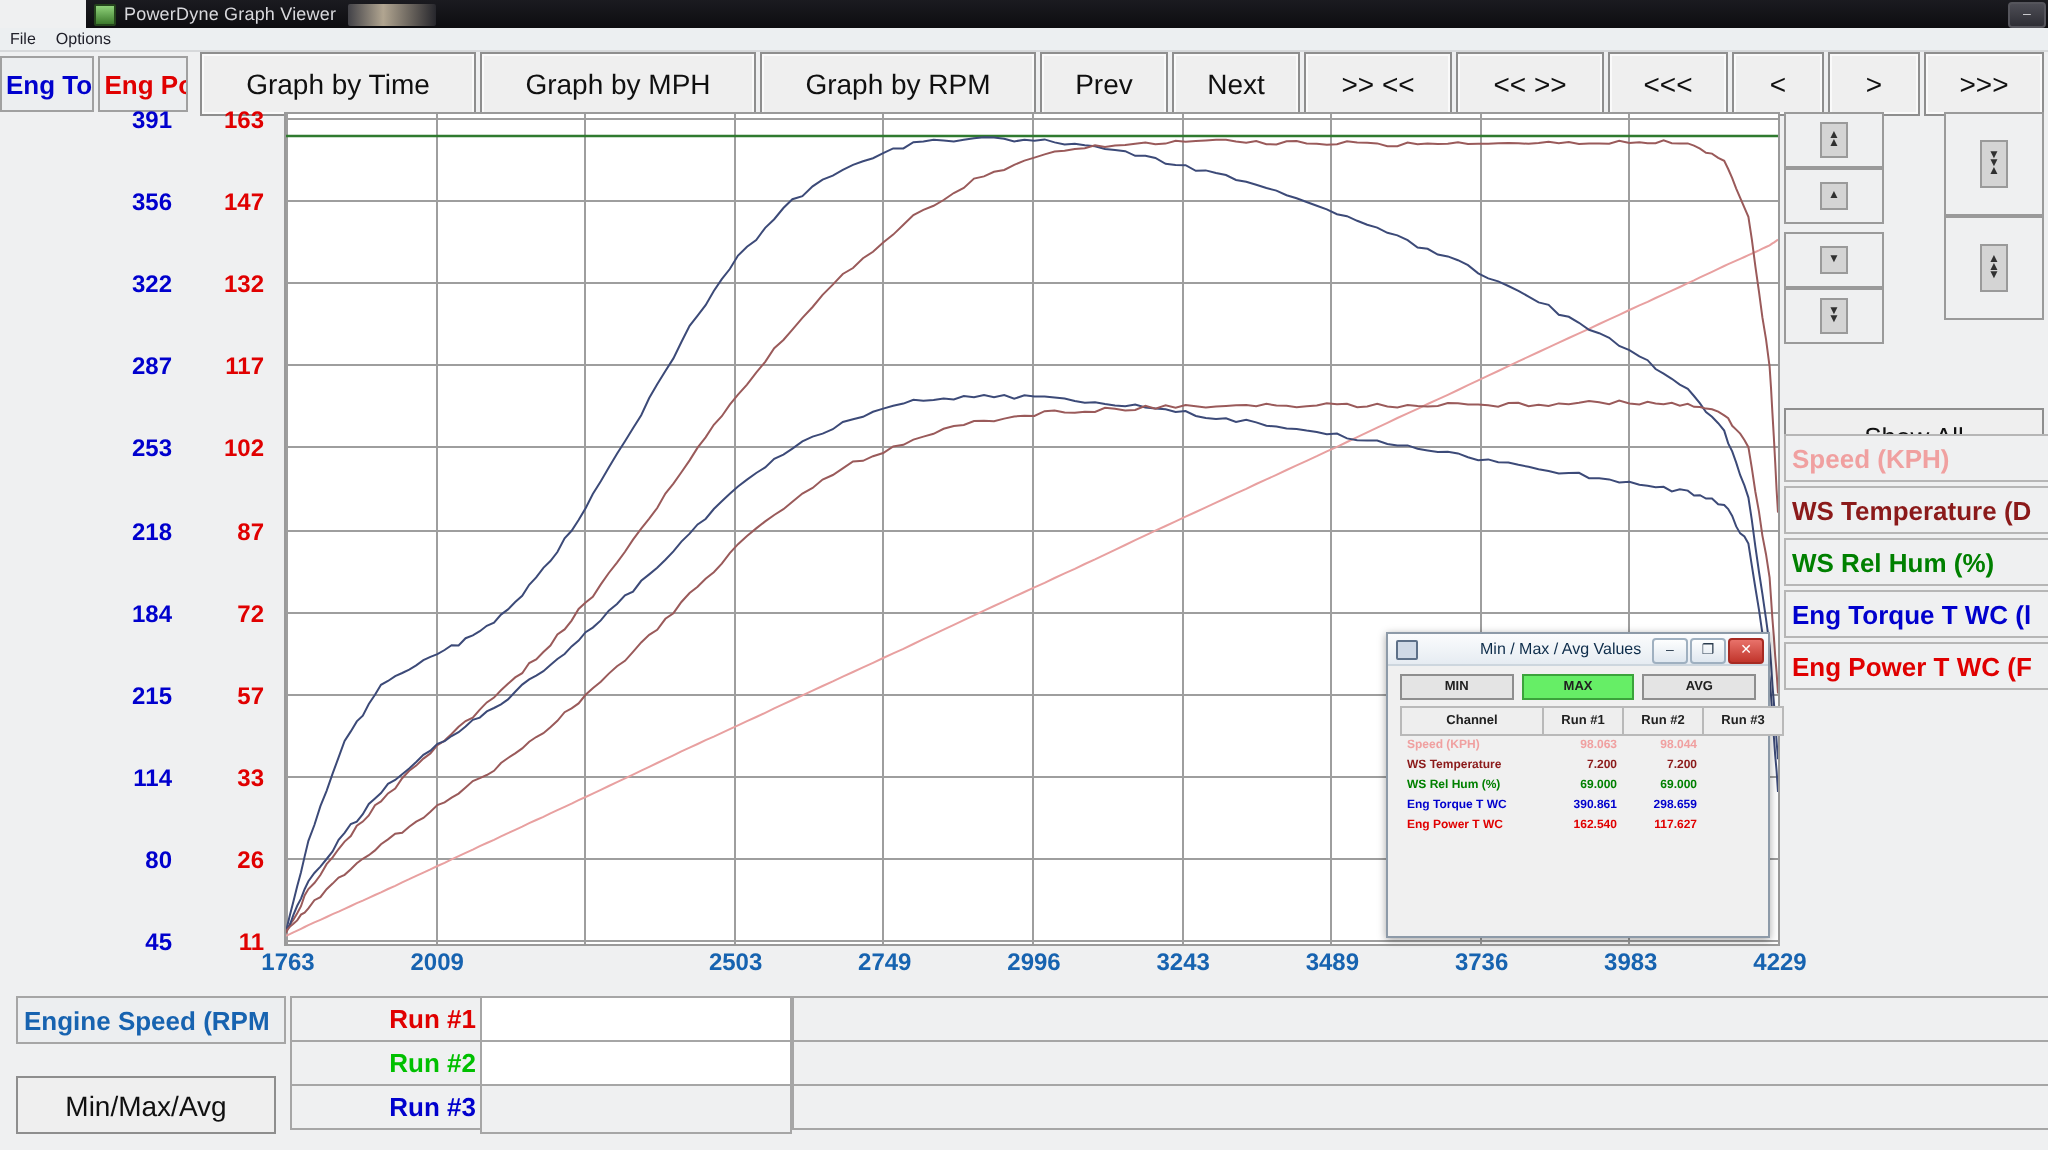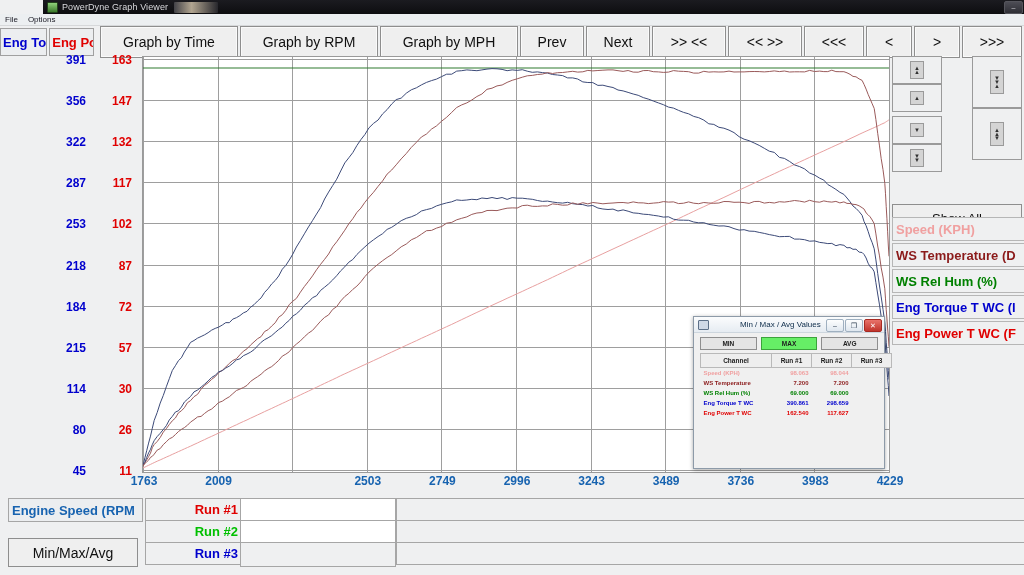--- a/index.html
+++ b/index.html
@@ -213,22 +213,22 @@
   <div class="menubar">
     <div class="menu-item">File</div>
     <div class="menu-item">Options</div>
   </div>
 
   <div class="toolbar">
     <div class="hdr-torque">Eng Torque</div>
     <div class="hdr-power">Eng Power</div>
     <div id="toolbar-buttons" style="display:flex;align-items:center;margin-left:6px;">
         <div class="hdrbtn" style="width: 136px;">Graph by Time</div>
+        <div class="hdrbtn" style="width: 136px;">Graph by MPH</div>
         <div class="hdrbtn" style="width: 136px;">Graph by RPM</div>
-        <div class="hdrbtn" style="width: 136px;">Graph by MPH</div>
         <div class="hdrbtn" style="width: 62px;">Prev</div>
         <div class="hdrbtn" style="width: 62px;">Next</div>
         <div class="hdrbtn" style="width: 72px;">&gt;&gt; &lt;&lt;</div>
         <div class="hdrbtn" style="width: 72px;">&lt;&lt; &gt;&gt;</div>
         <div class="hdrbtn" style="width: 58px;">&lt;&lt;&lt;</div>
         <div class="hdrbtn" style="width: 44px;">&lt;</div>
         <div class="hdrbtn" style="width: 44px;">&gt;</div>
         <div class="hdrbtn" style="width: 58px;">&gt;&gt;&gt;</div>
       </div>
   </div>
@@ -261,21 +261,21 @@
       <div class="tick-row" style="top: 241.6px;">
         <div class="tick-torque">184</div>
         <div class="tick-power">72</div>
       </div>
       <div class="tick-row" style="top: 282.7px;">
         <div class="tick-torque">215</div>
         <div class="tick-power">57</div>
       </div>
       <div class="tick-row" style="top: 323.8px;">
         <div class="tick-torque">114</div>
-        <div class="tick-power">30</div>
+        <div class="tick-power">33</div>
       </div>
       <div class="tick-row" style="top: 364.9px;">
         <div class="tick-torque">80</div>
         <div class="tick-power">26</div>
       </div>
       <div class="tick-row" style="top: 406px;">
         <div class="tick-torque">45</div>
         <div class="tick-power">11</div>
       </div>
     </div>

